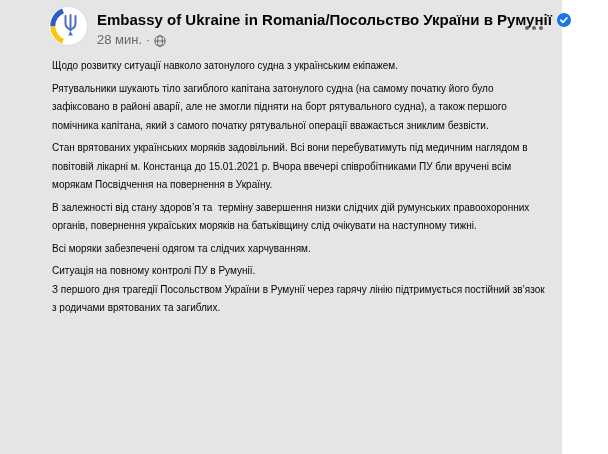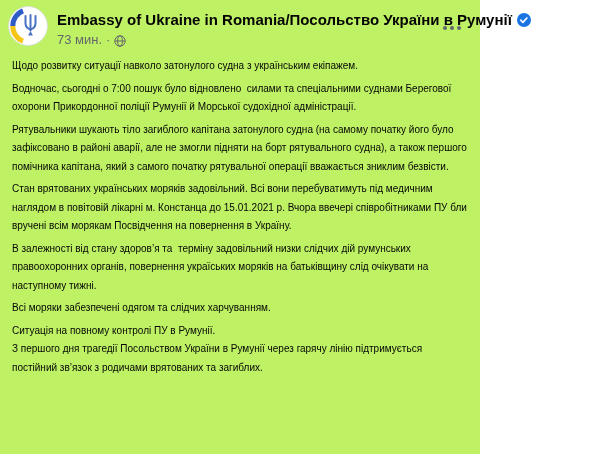--- a/index.html
+++ b/index.html
@@ -1,21 +1,21 @@
 <!DOCTYPE html>
 <html><head>
 <meta charset="utf-8">
 <style>
   html,body{margin:0;padding:0;}
   body{
     width:608px;height:454px;background:#ffffff;overflow:hidden;
     font-family:"Liberation Sans","DejaVu Sans",sans-serif;
     -webkit-font-smoothing:antialiased;
   }
-  .post{width:480px;height:454px;background:#bef264;box-sizing:border-box;}
+  .post{width:562px;height:454px;background:#e5e5e5;box-sizing:border-box;padding-left:40px;}
 
   
   .header{display:flex;align-items:flex-start;padding:6px 12px 0 8px;}
   .avatar{width:40px;height:40px;border-radius:50%;flex:0 0 40px;cursor:pointer;}
   .avatar svg{display:block;width:40px;height:40px;}
   .header-text{margin-left:9px;flex:1 1 auto;padding-top:4px;min-width:0;}
   .name-row{display:flex;align-items:center;gap:5px;line-height:19px;}
   .page-name{
     font-size:15px;font-weight:700;color:#050505;white-space:nowrap;
     cursor:pointer;
@@ -64,43 +64,42 @@
       <div class="name-row">
         <span class="page-name">Embassy of Ukraine in Romania/Посольство України в Румунії</span>
         <span class="verified">
           <svg width="14" height="14" viewBox="0 0 14 14">
             <circle cx="7" cy="7" r="7" fill="#1b74e4"></circle>
             <path d="M3.8 7.2 l2.1 2.1 4-4.3" fill="none" stroke="#ffffff" stroke-width="1.7" stroke-linecap="round" stroke-linejoin="round"></path>
           </svg>
         </span>
       </div>
       <div class="meta-row">
-        <span class="timestamp">73 мин.</span>
+        <span class="timestamp">28 мин.</span>
         <span>·</span>
         <span class="globe">
           <svg width="12" height="12" viewBox="0 0 12 12" fill="none" stroke="#65676b" stroke-width="1">
             <circle cx="6" cy="6" r="5.2"></circle>
             <ellipse cx="6" cy="6" rx="2.4" ry="5.2"></ellipse>
             <path d="M0.8 6 h10.4"></path>
           </svg>
         </span>
       </div>
     </div>
 
     <div class="more-btn">
       <i></i>
       <i></i>
       <i></i>
     </div>
   </div>
 
   <div class="body-text">
     <p>Щодо розвитку ситуації навколо затонулого судна з українським екіпажем.</p>
-    <p>Водночас, сьогодні о 7:00 пошук було відновлено  силами та спеціальними суднами Берегової охорони Прикордонної поліції Румунії й Морської судохідної адміністрації.</p>
     <p>Рятувальники шукають тіло загиблого капітана затонулого судна (на самому початку його було зафіксовано в районі аварії, але не змогли підняти на борт рятувального судна), а також першого помічника капітана, який з самого початку рятувальної операції вважається зниклим безвісти.</p>
     <p>Стан врятованих українських моряків задовільний. Всі вони перебуватимуть під медичним наглядом в повітовій лікарні м. Констанца до 15.01.2021 р. Вчора ввечері співробітниками ПУ бли вручені всім морякам Посвідчення на повернення в Україну.</p>
-    <p>В залежності від стану здоров’я та  терміну задовільний низки слідчих дій румунських правоохоронних органів, повернення україських моряків на батьківщину слід очікувати на наступному тижні.</p>
+    <p>В залежності від стану здоров’я та  терміну завершення низки слідчих дій румунських правоохоронних органів, повернення україських моряків на батьківщину слід очікувати на наступному тижні.</p>
     <p>Всі моряки забезпечені одягом та слідчих харчуванням.</p>
     <p>Ситуація на повному контролі ПУ в Румунії.
 З першого дня трагедії Посольством України в Румунії через гарячу лінію підтримується постійний зв’язок з родичами врятованих та загиблих.</p>
   </div>
 
 </div>
 
 </body></html>

